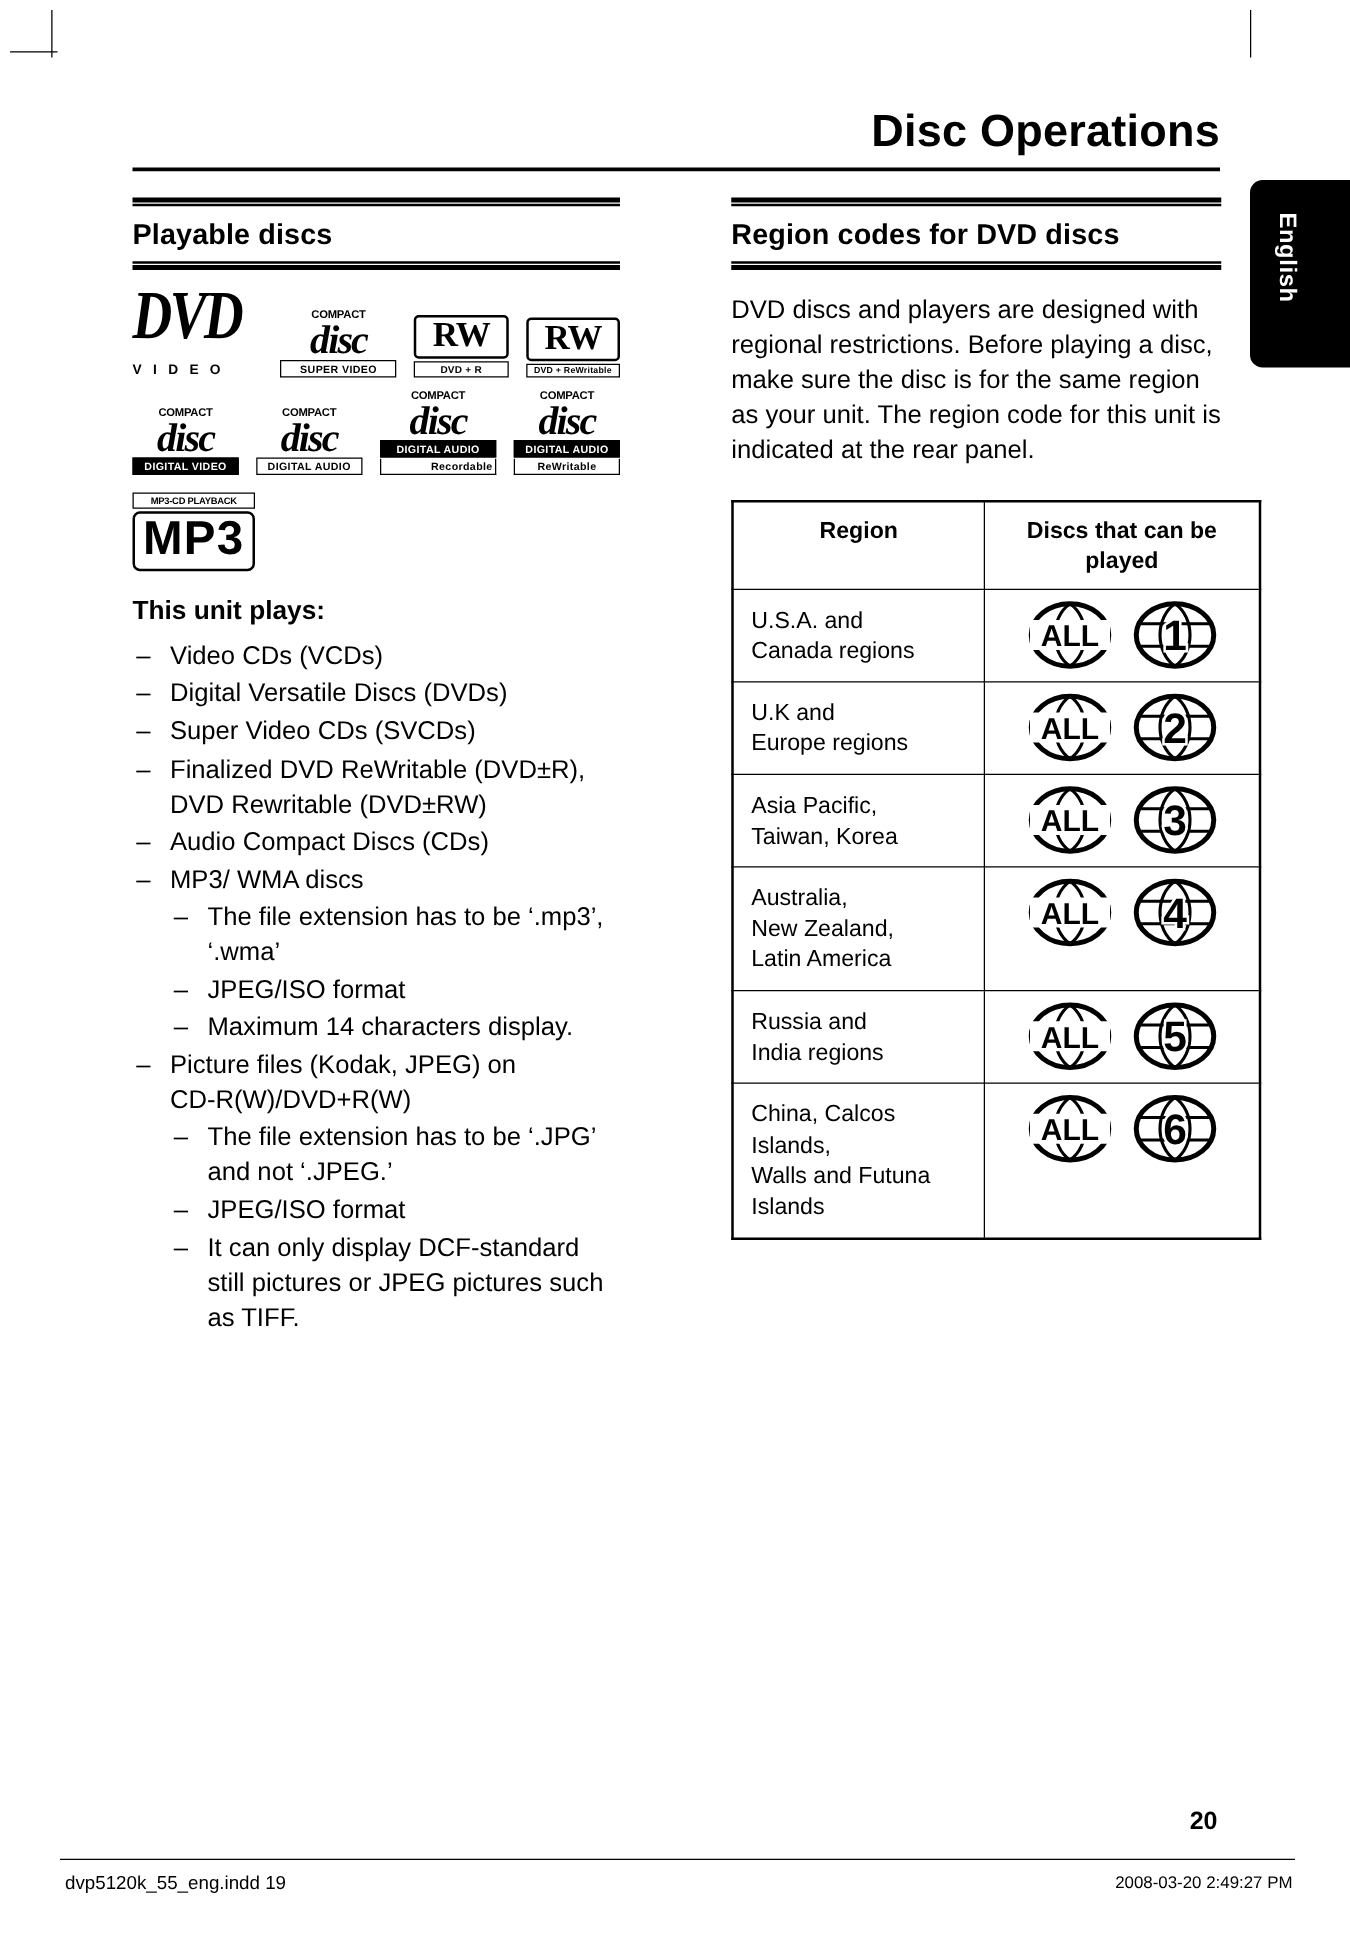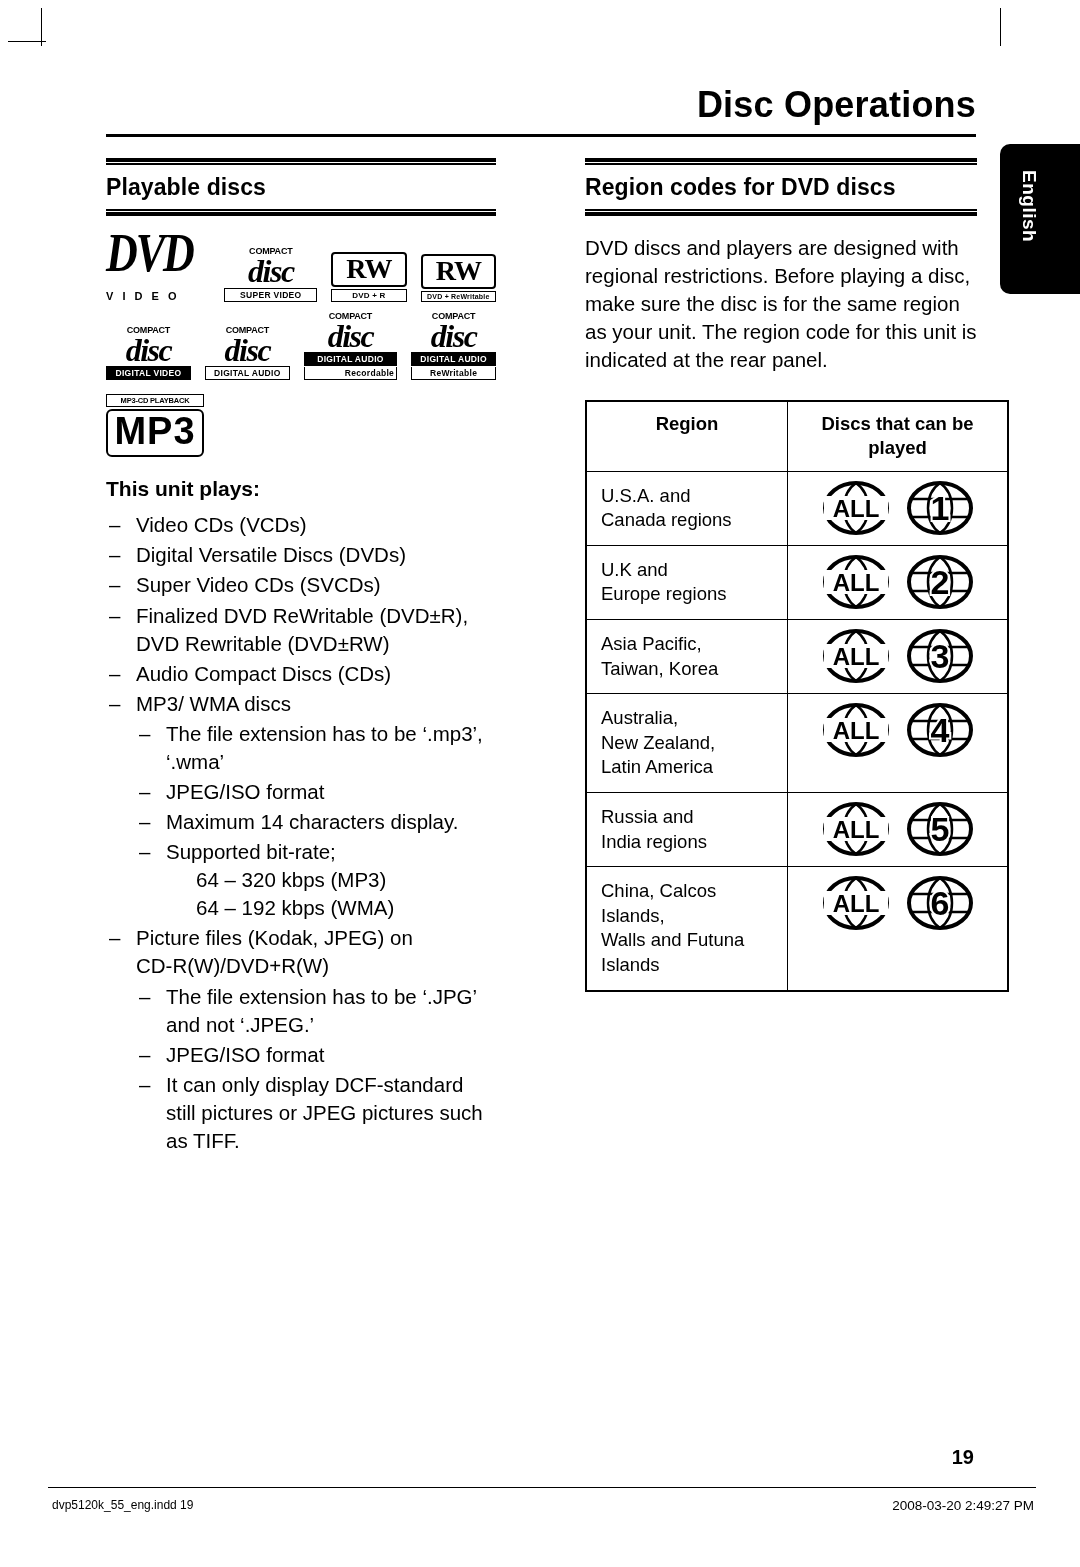--- a/index.html
+++ b/index.html
@@ -354,21 +354,21 @@
     left: 48px;
     right: 44px;
     top: 1487px;
     height: 1px;
     background: #000;
   }
   .foot-left {
     position: absolute;
     left: 52px;
     top: 1498px;
-    font-size: 12px;
+    font-size: 15px;
   }
   .foot-right {
     position: absolute;
     right: 46px;
     top: 1498px;
     font-size: 13.5px;
   }
 </style>
 </head>
 <body>
@@ -461,25 +461,20 @@
     <li><span>Audio Compact Discs (CDs)</span></li>
     <li>
       <span>MP3/ WMA discs</span>
       <ul class="dash">
         <li>
           <span>The file extension has to be ‘.mp3’,</span><br>
           <span>‘.wma’</span>
         </li>
         <li><span>JPEG/ISO format</span></li>
         <li><span>Maximum 14 characters display.</span></li>
-        <li>
-          <span>Supported bit-rate;</span><br>
-          <span class="cont">64 – 320 kbps (MP3)</span><br>
-          <span class="cont">64 – 192 kbps (WMA)</span>
-        </li>
       </ul>
     </li>
     <li>
       <span>Picture files (Kodak, JPEG) on</span><br>
       <span>CD-R(W)/DVD+R(W)</span>
       <ul class="dash">
         <li>
           <span>The file extension has to be ‘.JPG’</span><br>
           <span>and not ‘.JPEG.’</span>
         </li>
@@ -682,16 +677,16 @@
               </svg>
             </div>
           </div>
         </td>
       </tr>
     </tbody>
   </table>
 
 </div>
 
-<div class="page-num">19</div>
+<div class="page-num">20</div>
 <div class="foot-rule"></div>
 <div class="foot-left">dvp5120k_55_eng.indd   19</div>
 <div class="foot-right">2008-03-20   2:49:27 PM</div>
 
 </body></html>

